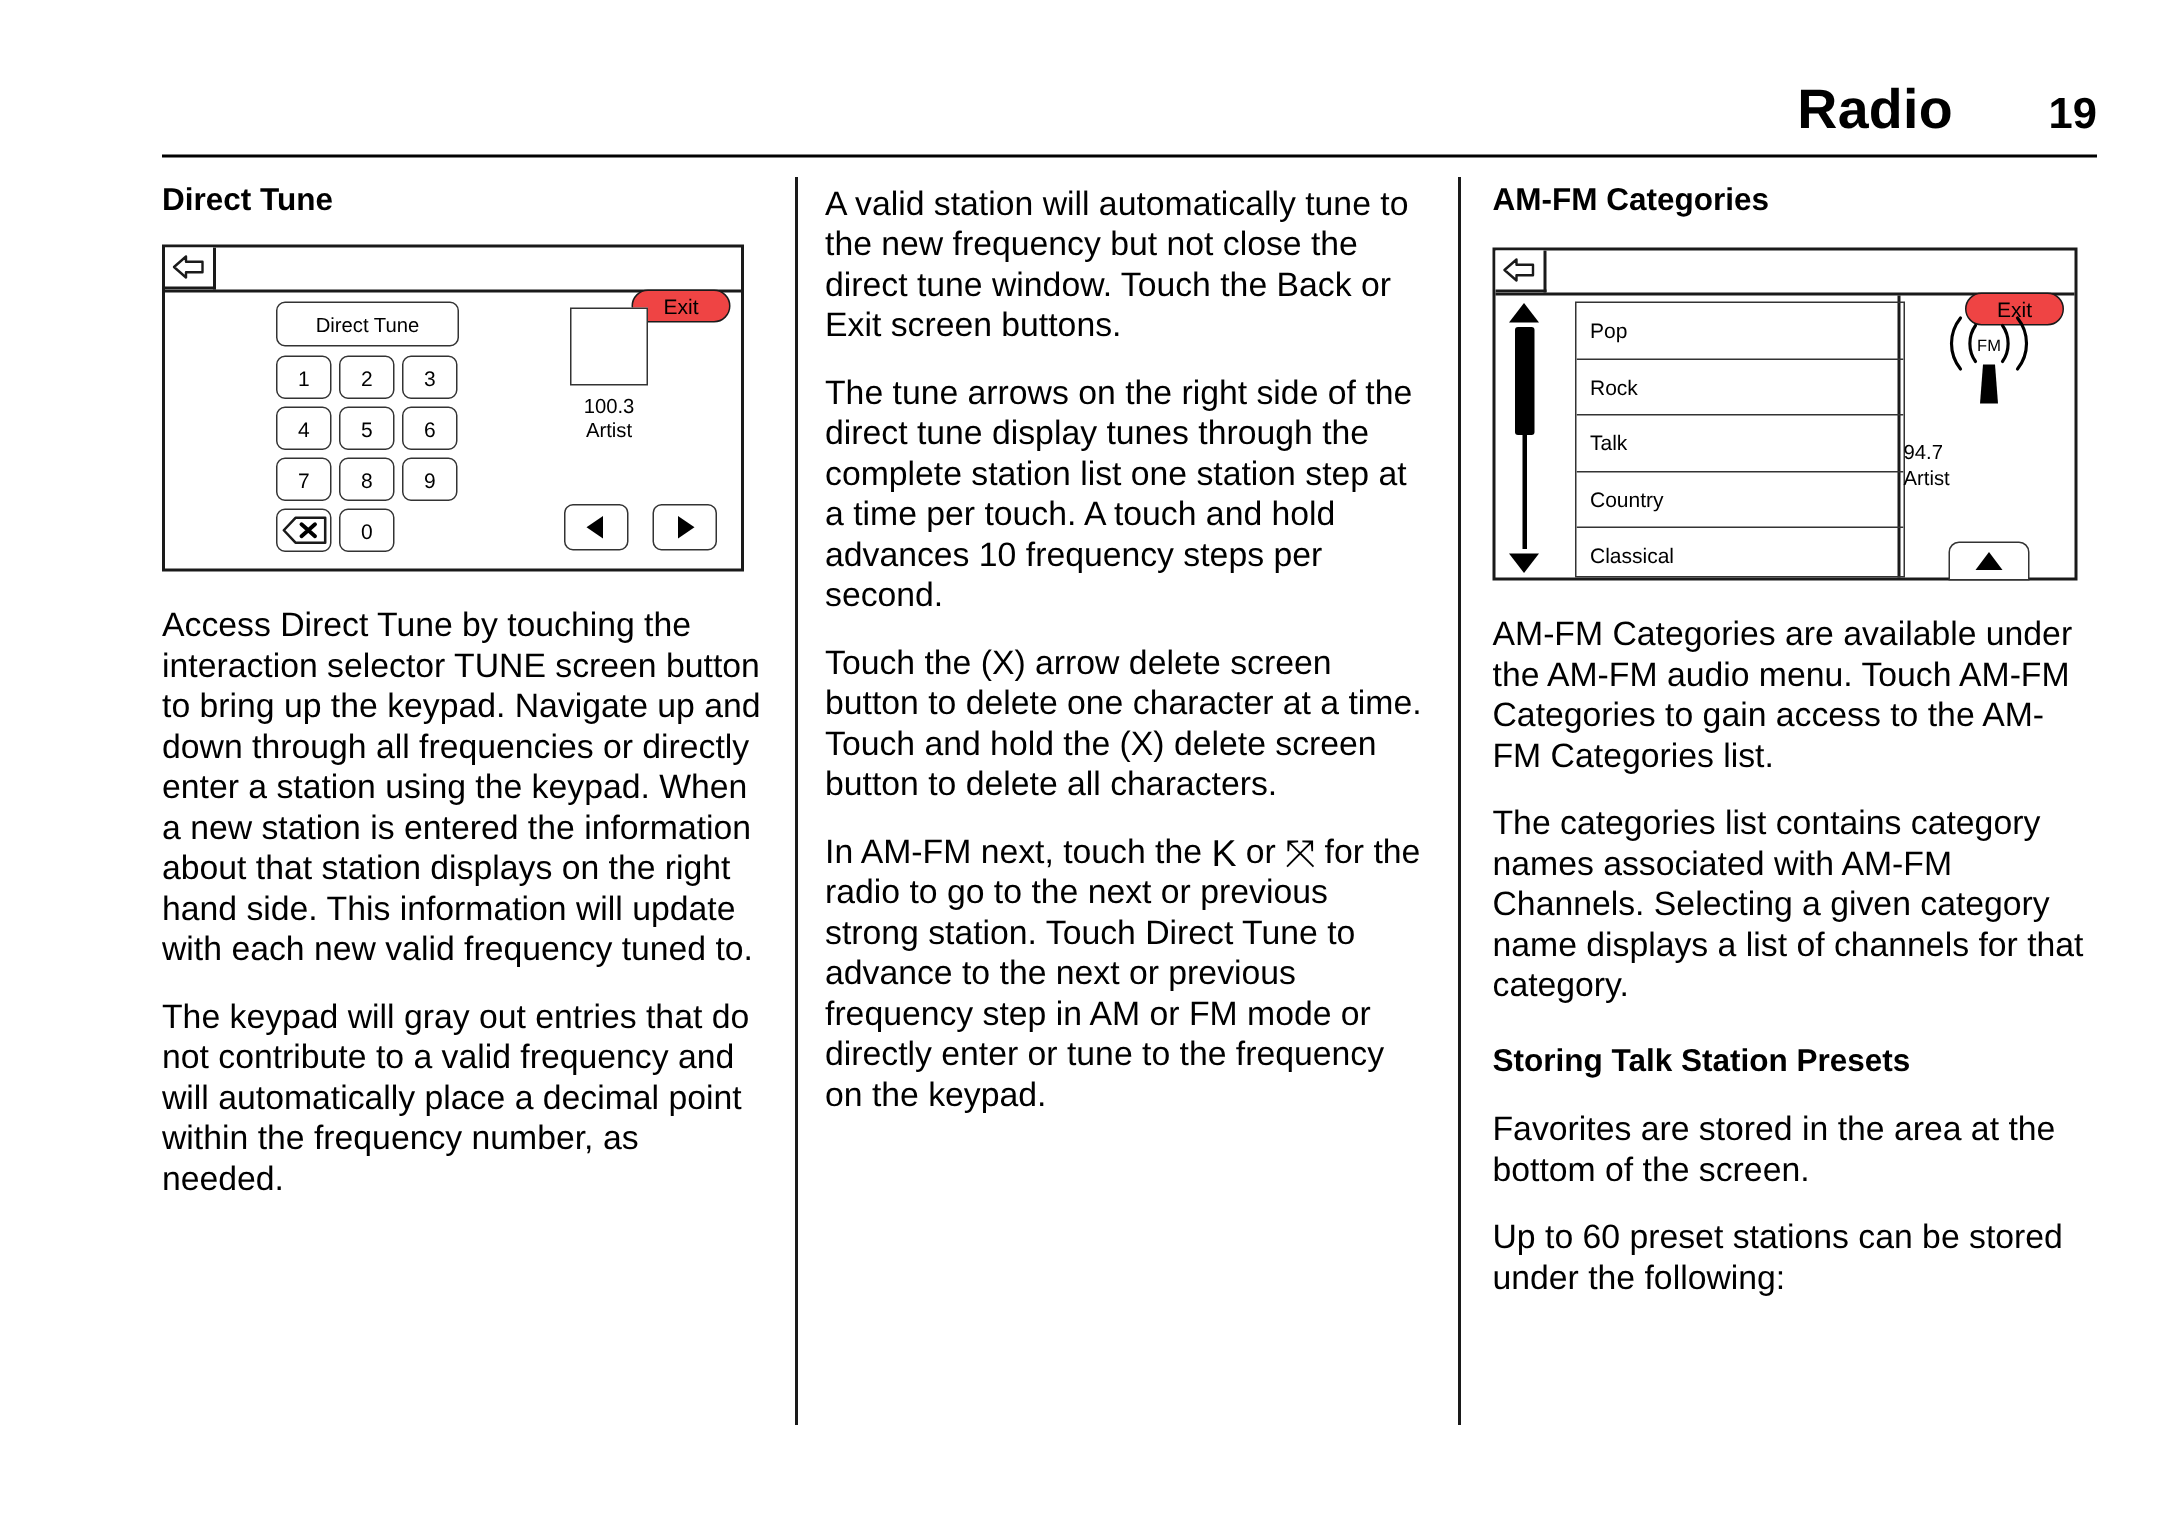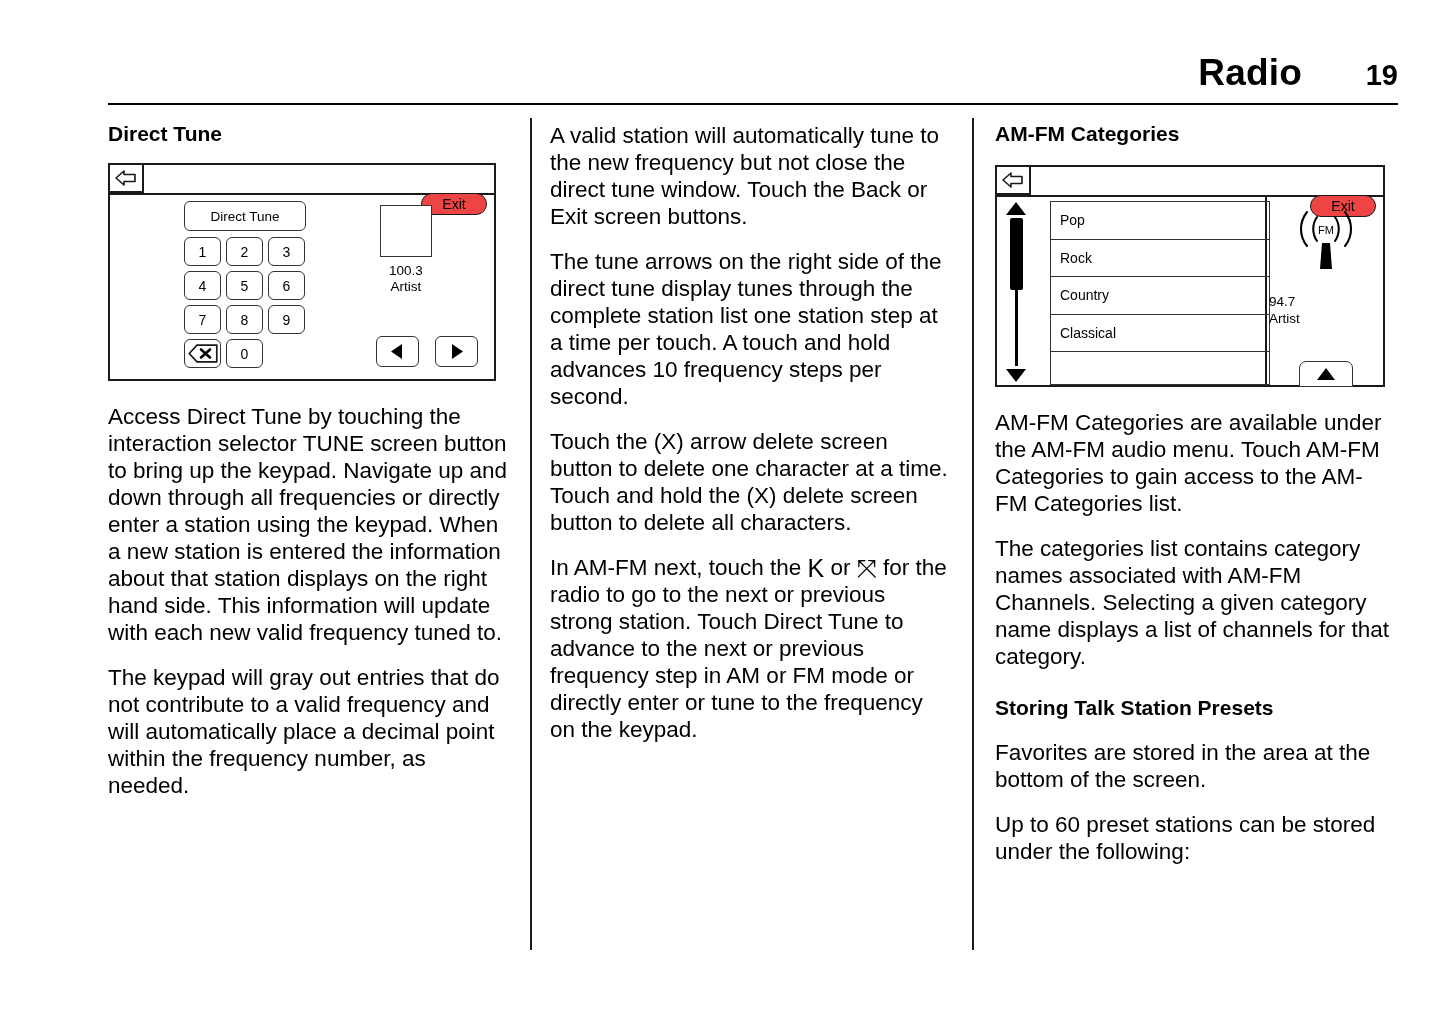--- a/index.html
+++ b/index.html
@@ -454,20 +454,21 @@
         <div class="sb-arrow">
           <svg width="22" height="15" viewBox="0 0 22 15">
               <path d="M11,14 L1,1 L21,1 Z" fill="#000"></path>
             </svg>
         </div>
       </div>
 
       <div class="cat-list">
         <div class="cat-item">Pop</div>
         <div class="cat-item">Rock</div>
+        <div class="cat-item">Talk</div>
         <div class="cat-item">Country</div>
         <div class="cat-item">Classical</div>
       </div>
 
       <div class="cat-right">
         <div class="fm-icon-wrap">
           <svg width="66" height="62" viewBox="0 0 66 62">
             <path d="M14,3 C6,13 6,27 14,37" fill="none" stroke="#000" stroke-width="2.1" stroke-linecap="round"></path>
             <path d="M52,3 C60,13 60,27 52,37" fill="none" stroke="#000" stroke-width="2.1" stroke-linecap="round"></path>
             <path d="M24,8 C19,15 19,25 24,32" fill="none" stroke="#000" stroke-width="2.1" stroke-linecap="round"></path>

